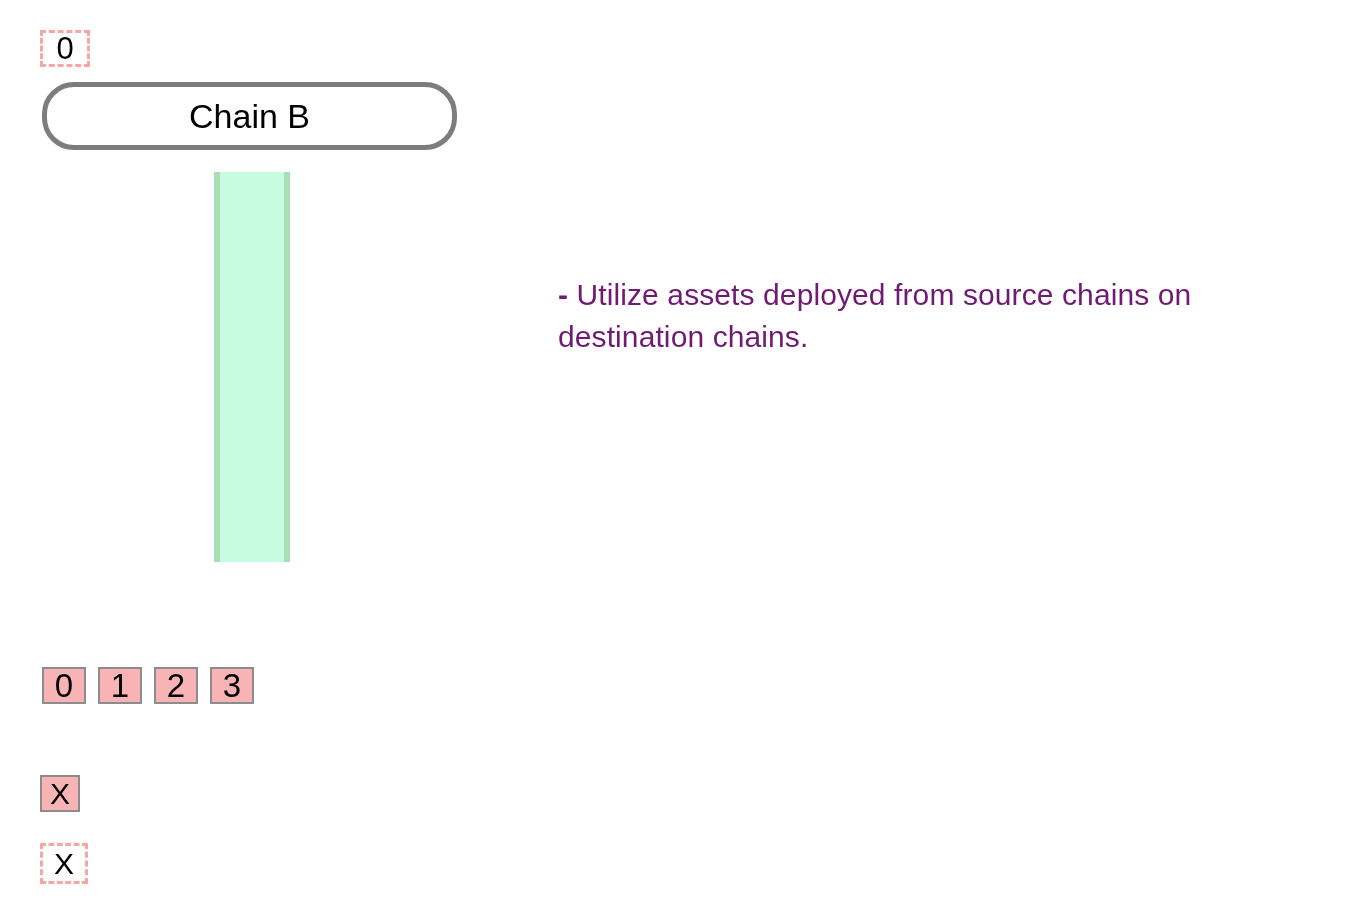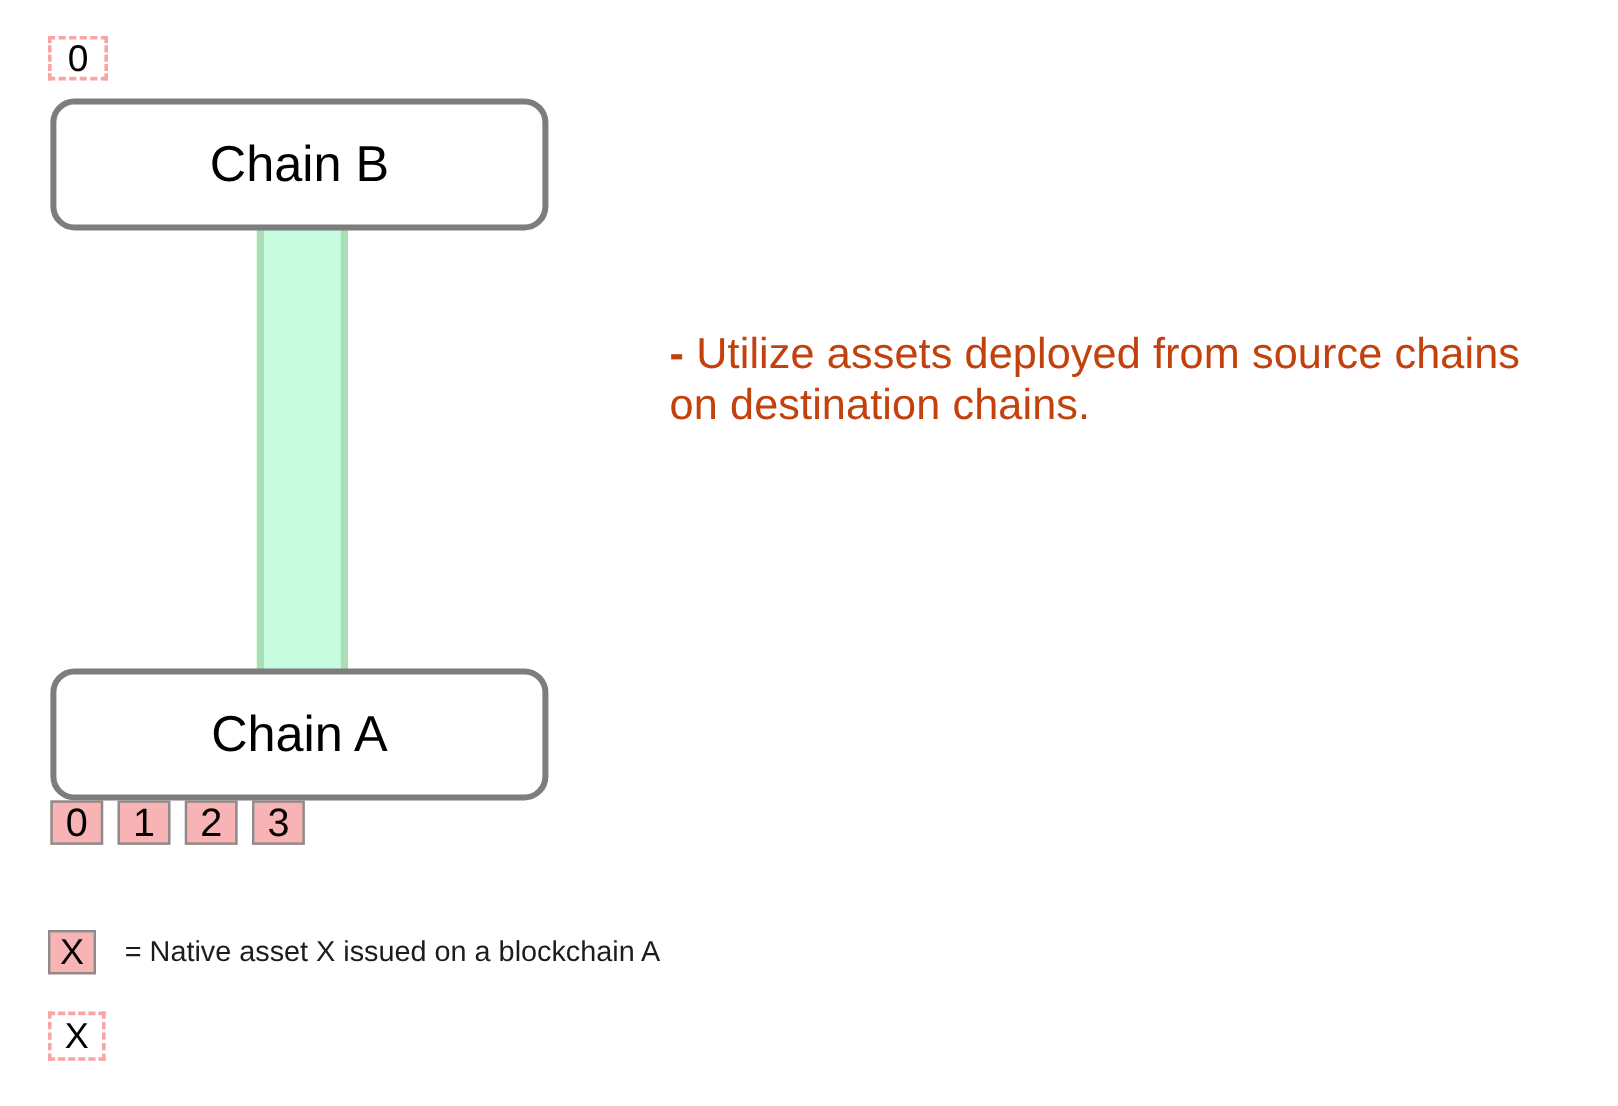--- a/index.html
+++ b/index.html
@@ -15,29 +15,29 @@
     height: 922px;
     background: #ffffff;
     overflow: hidden;
   }
 
   
   .chain-box {
     position: absolute;
     left: 42px;
     width: 415px;
-    height: 110px;
+    height: 68px;
     box-sizing: border-box;
     background: #ffffff;
     border: 5px solid var(--chain_border, #7d7d7d);
-    border-radius: 20px;
+    border-radius: 32px;
     display: flex;
     align-items: center;
     justify-content: center;
-    font-size: 42px;
+    font-size: 34px;
     color: #000000;
     z-index: 2;
   }
   .chain-b { top: 82px; }
   .chain-a { top: 557px; }
 
   
   .bridge {
     position: absolute;
     left: 214px;
@@ -99,24 +99,24 @@
   }
   .info h1 {
     margin: 0;
     font-size: 50px;
     font-weight: 700;
     letter-spacing: 0.5px;
     line-height: 1.1;
     color: #000000;
   }
   .bullet {
-    font-size: 36px;
+    font-size: 30px;
     line-height: 42px;
     letter-spacing: 0.1px;
-    color: #c2410c;
+    color: #701a75;
   }
   .bullet-1 {
     margin: 36px 0 0 0;
     width: 740px;
   }
   .bullet-1 .bold-dash { font-weight: 700; }
   .bullet-2 {
     margin: 34px 0 0 0;
     white-space: nowrap;
   }
@@ -156,39 +156,35 @@
 <div class="canvas">
 
   <div class="badge dashed top-badge">0</div>
 
   <div class="chain-box chain-b">
     <span>Chain B</span>
   </div>
 
   <div class="bridge"></div>
 
-  <div class="chain-box chain-a">
-    <span>Chain A</span>
-  </div>
 
   <div class="native-row">
     <div class="badge solid native-badge">0</div>
     <div class="badge solid native-badge">1</div>
     <div class="badge solid native-badge">2</div>
     <div class="badge solid native-badge">3</div>
   </div>
 
   <div class="info">
     <p class="bullet bullet-1">
       <span class="bold-dash">-</span><span> Utilize assets deployed from source chains on destination chains.</span>
     </p>
   </div>
 
   <div class="legend-row legend-row-native">
     <div class="badge solid legend-badge-native">X</div>
-    <span class="legend-text">= Native asset X issued on a blockchain A</span>
   </div>
 
   <div class="legend-row legend-row-wrapped">
     <div class="badge dashed legend-badge-wrapped">X</div>
   </div>
 
 </div>
 
 </body></html>

